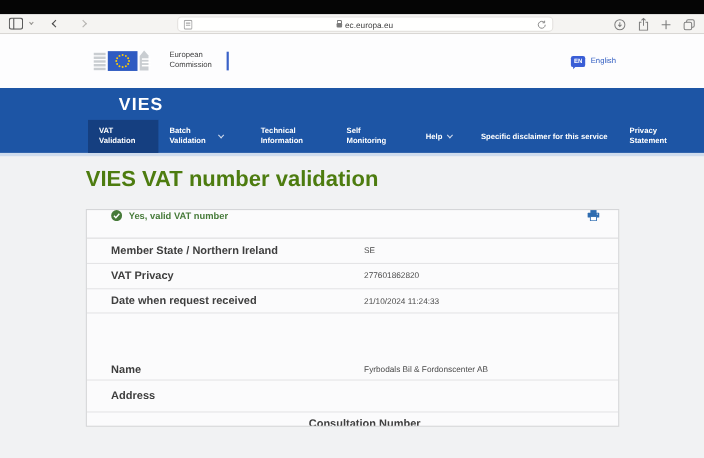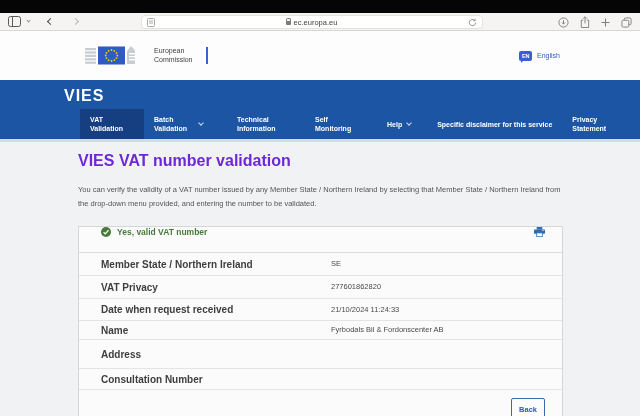--- a/index.html
+++ b/index.html
@@ -13,21 +13,21 @@
   .toolbar { height:18px; background:#f5f4f2; border-bottom:1px solid #d9d7d4; position:relative;
              display:flex; align-items:center; padding:0 8px; }
   .tb-left { display:flex; align-items:center; gap:6px; }
   .chev { display:inline-block; width:5px; height:5px;
           border-right:1.4px solid #4c4c4c; border-bottom:1.4px solid #4c4c4c; }
   .chev.left  { transform:rotate(135deg); }
   .chev.right { transform:rotate(-45deg); border-color:#b7b5b2; }
   .chev.tiny  { width:3px; height:3px; border-color:#9a9894; transform:rotate(45deg); margin-top:-2px; }
   .tb-back { margin-left:12px; }
   .tb-fwd  { margin-left:14px; }
-  .url-pill { position:absolute; left:141px; top:2px; width:342px; height:14px; background:#fffffe;
+  .url-pill { position:absolute; left:161px; top:2px; width:342px; height:14px; background:#fffffe;
               border:1px solid #e4e2df; border-radius:4px; display:flex; align-items:center; padding:0 5px; }
   .url-center { flex:1; display:flex; align-items:center; justify-content:center; gap:3px; }
   .lock { width:5px; height:4px; background:#7b7b7b; border-radius:1px; position:relative; margin-top:2px; }
   .lock::before { content:""; position:absolute; top:-3px; left:0.5px; width:2.6px; height:3px;
                   border:1px solid #7b7b7b; border-bottom:none; border-radius:2px 2px 0 0; }
   .url-text { font-size:7.5px; color:#3f3f3f; }
   .tb-right { position:absolute; right:8px; top:0; height:18px; display:flex; align-items:center; gap:11px; }
 
   
   .ec-header { height:49px; background:#fdfdfe; display:flex; align-items:center;
@@ -37,21 +37,21 @@
   .ec-logo-bar { width:2px; height:17px; background:#3a62c8; margin-left:6px; }
   .lang-sel { position:absolute; right:80px; top:50%; transform:translateY(-50%);
               display:flex; align-items:center; gap:5px; cursor:pointer; }
   .lang-badge { background:#3a5ed6; color:#fff; font-size:5.5px; font-weight:bold;
                 padding:2px 2.5px; border-radius:2px; position:relative; }
   .lang-badge::after { content:""; position:absolute; left:2px; bottom:-2px;
                        border:2px solid transparent; border-top-color:#3a5ed6; border-left-color:#3a5ed6; }
   .lang-label { font-size:7px; color:#2e5bc0; }
 
   
-  .vies-band { height:59px; background:#1d55a5; padding-left:64px; position:relative; }
+  .vies-band { height:59px; background:#1d55a5; padding-left:108px; position:relative; }
   .vies-title { color:#ffffff; font-size:16px; font-weight:bold; letter-spacing:1px; padding-top:7px; }
   .site-nav { position:absolute; left:80px; right:0; bottom:0; height:30px; display:flex; align-items:stretch; }
   .nav-item { display:flex; align-items:center; gap:5px; padding:0 10px; cursor:pointer; }
   .nav-item.active { background:#153f80; }
   .nav-label { color:#ffffff; font-size:7px; font-weight:bold; line-height:9px; display:inline-block; }
   .nav-chev { width:4px; height:4px; border-right:1.3px solid #cfd9ec; border-bottom:1.3px solid #cfd9ec;
               transform:rotate(45deg); margin-top:-2px; flex:0 0 auto; }
   .site-nav .nav-item:nth-child(1) .nav-label { max-width:44px; }
   .site-nav .nav-item:nth-child(2) .nav-label { max-width:40px; }
   .site-nav .nav-item:nth-child(2) { padding-right:16px; }
@@ -60,36 +60,36 @@
   .site-nav .nav-item:nth-child(4) .nav-label { max-width:44px; }
   .site-nav .nav-item:nth-child(4) { margin-left:10px; }
   .site-nav .nav-item:nth-child(5) { margin-left:8px; }
   .site-nav .nav-item:nth-child(6) .nav-label { max-width:125px; }
   .site-nav .nav-item:nth-child(6) { margin-left:6px; }
   .site-nav .nav-item:nth-child(7) .nav-label { max-width:44px; }
   .band-strip { height:3px; background:#cfdced; }
 
   
   .page { padding:10px 77px 0 78px; }
-  .page-title { font-size:16px; font-weight:bold; color:#6d28d9; }
+  .page-title { font-size:20px; font-weight:bold; color:#4d7c0f; }
   .intro { margin-top:13px; font-size:7.5px; line-height:14px; color:#555555; width:485px; }
 
   
   .card { margin-top:15px; width:485px; height:198px; background:#fbfbfc;
           border:1px solid #d5d6d8; overflow:hidden; }
   .card-head { height:26px; display:flex; align-items:center; padding:0 17px 16px 22px;
                border-bottom:1px solid #dddddf; }
   .status-text { color:#467A39; font-size:8.5px; font-weight:bold; margin-left:6px; flex:1; }
   .print-btn { cursor:pointer; display:flex; align-items:center; }
   .row { position:relative; display:flex; align-items:center; border-bottom:1px solid #e4e4e6; }
   .row:nth-child(1), .row:nth-child(2) { height:23px; }
   .row:nth-child(3) { height:22px; }
-  .row:nth-child(4) { height:19px; }
+  .row:nth-child(4) { height:19px;margin-top:42px; }
   .row:nth-child(5) { height:29px; }
-  .row:nth-child(6) { height:21px; }
+  .row:nth-child(6) { height:21px;justify-content:center; }
   .row-label { margin-left:22px; font-size:10px; font-weight:bold; color:#3e3e3e; }
   .row-value { position:absolute; left:252px; font-size:7.5px; color:#4a4a4a; line-height:10px; }
   .card-foot { height:38px; display:flex; justify-content:flex-end; padding:8px 17px 0 0; }
   .back-btn { height:22px; padding:0 7px; background:#fcfcfd; border:1.5px solid #3a6aa8; border-radius:2px;
               color:#2c5aa0; font-size:7.5px; font-weight:bold; display:flex; align-items:center; cursor:pointer; }
 </style>
 </head>
 <body>
 
 <div class="win-bar"></div>
@@ -225,21 +225,20 @@
       </div>
       <div class="nav-item">
         <span class="nav-label">Privacy Statement</span>
       </div>
     </div>
 </div>
 <div class="band-strip"></div>
 
 <div class="page">
   <div class="page-title">VIES VAT number validation</div>
-  <div class="intro">You can verify the validity of a VAT number issued by any Member State / Northern Ireland by selecting that Member State / Northern Ireland from the drop-down menu provided, and entering the number to be validated.</div>
 
   <div class="card">
     <div class="card-head">
       <span style="display:flex">
         <svg width="10" height="10" viewBox="0 0 10 10">
             <circle cx="5" cy="5" r="5" fill="#467A39"></circle>
             <path d="M2.6 5.2l1.7 1.7 3.2-3.6" stroke="#ffffff" stroke-width="1.3" fill="none"></path>
           </svg>
       </span>
       <span class="status-text">Yes, valid VAT number</span>

